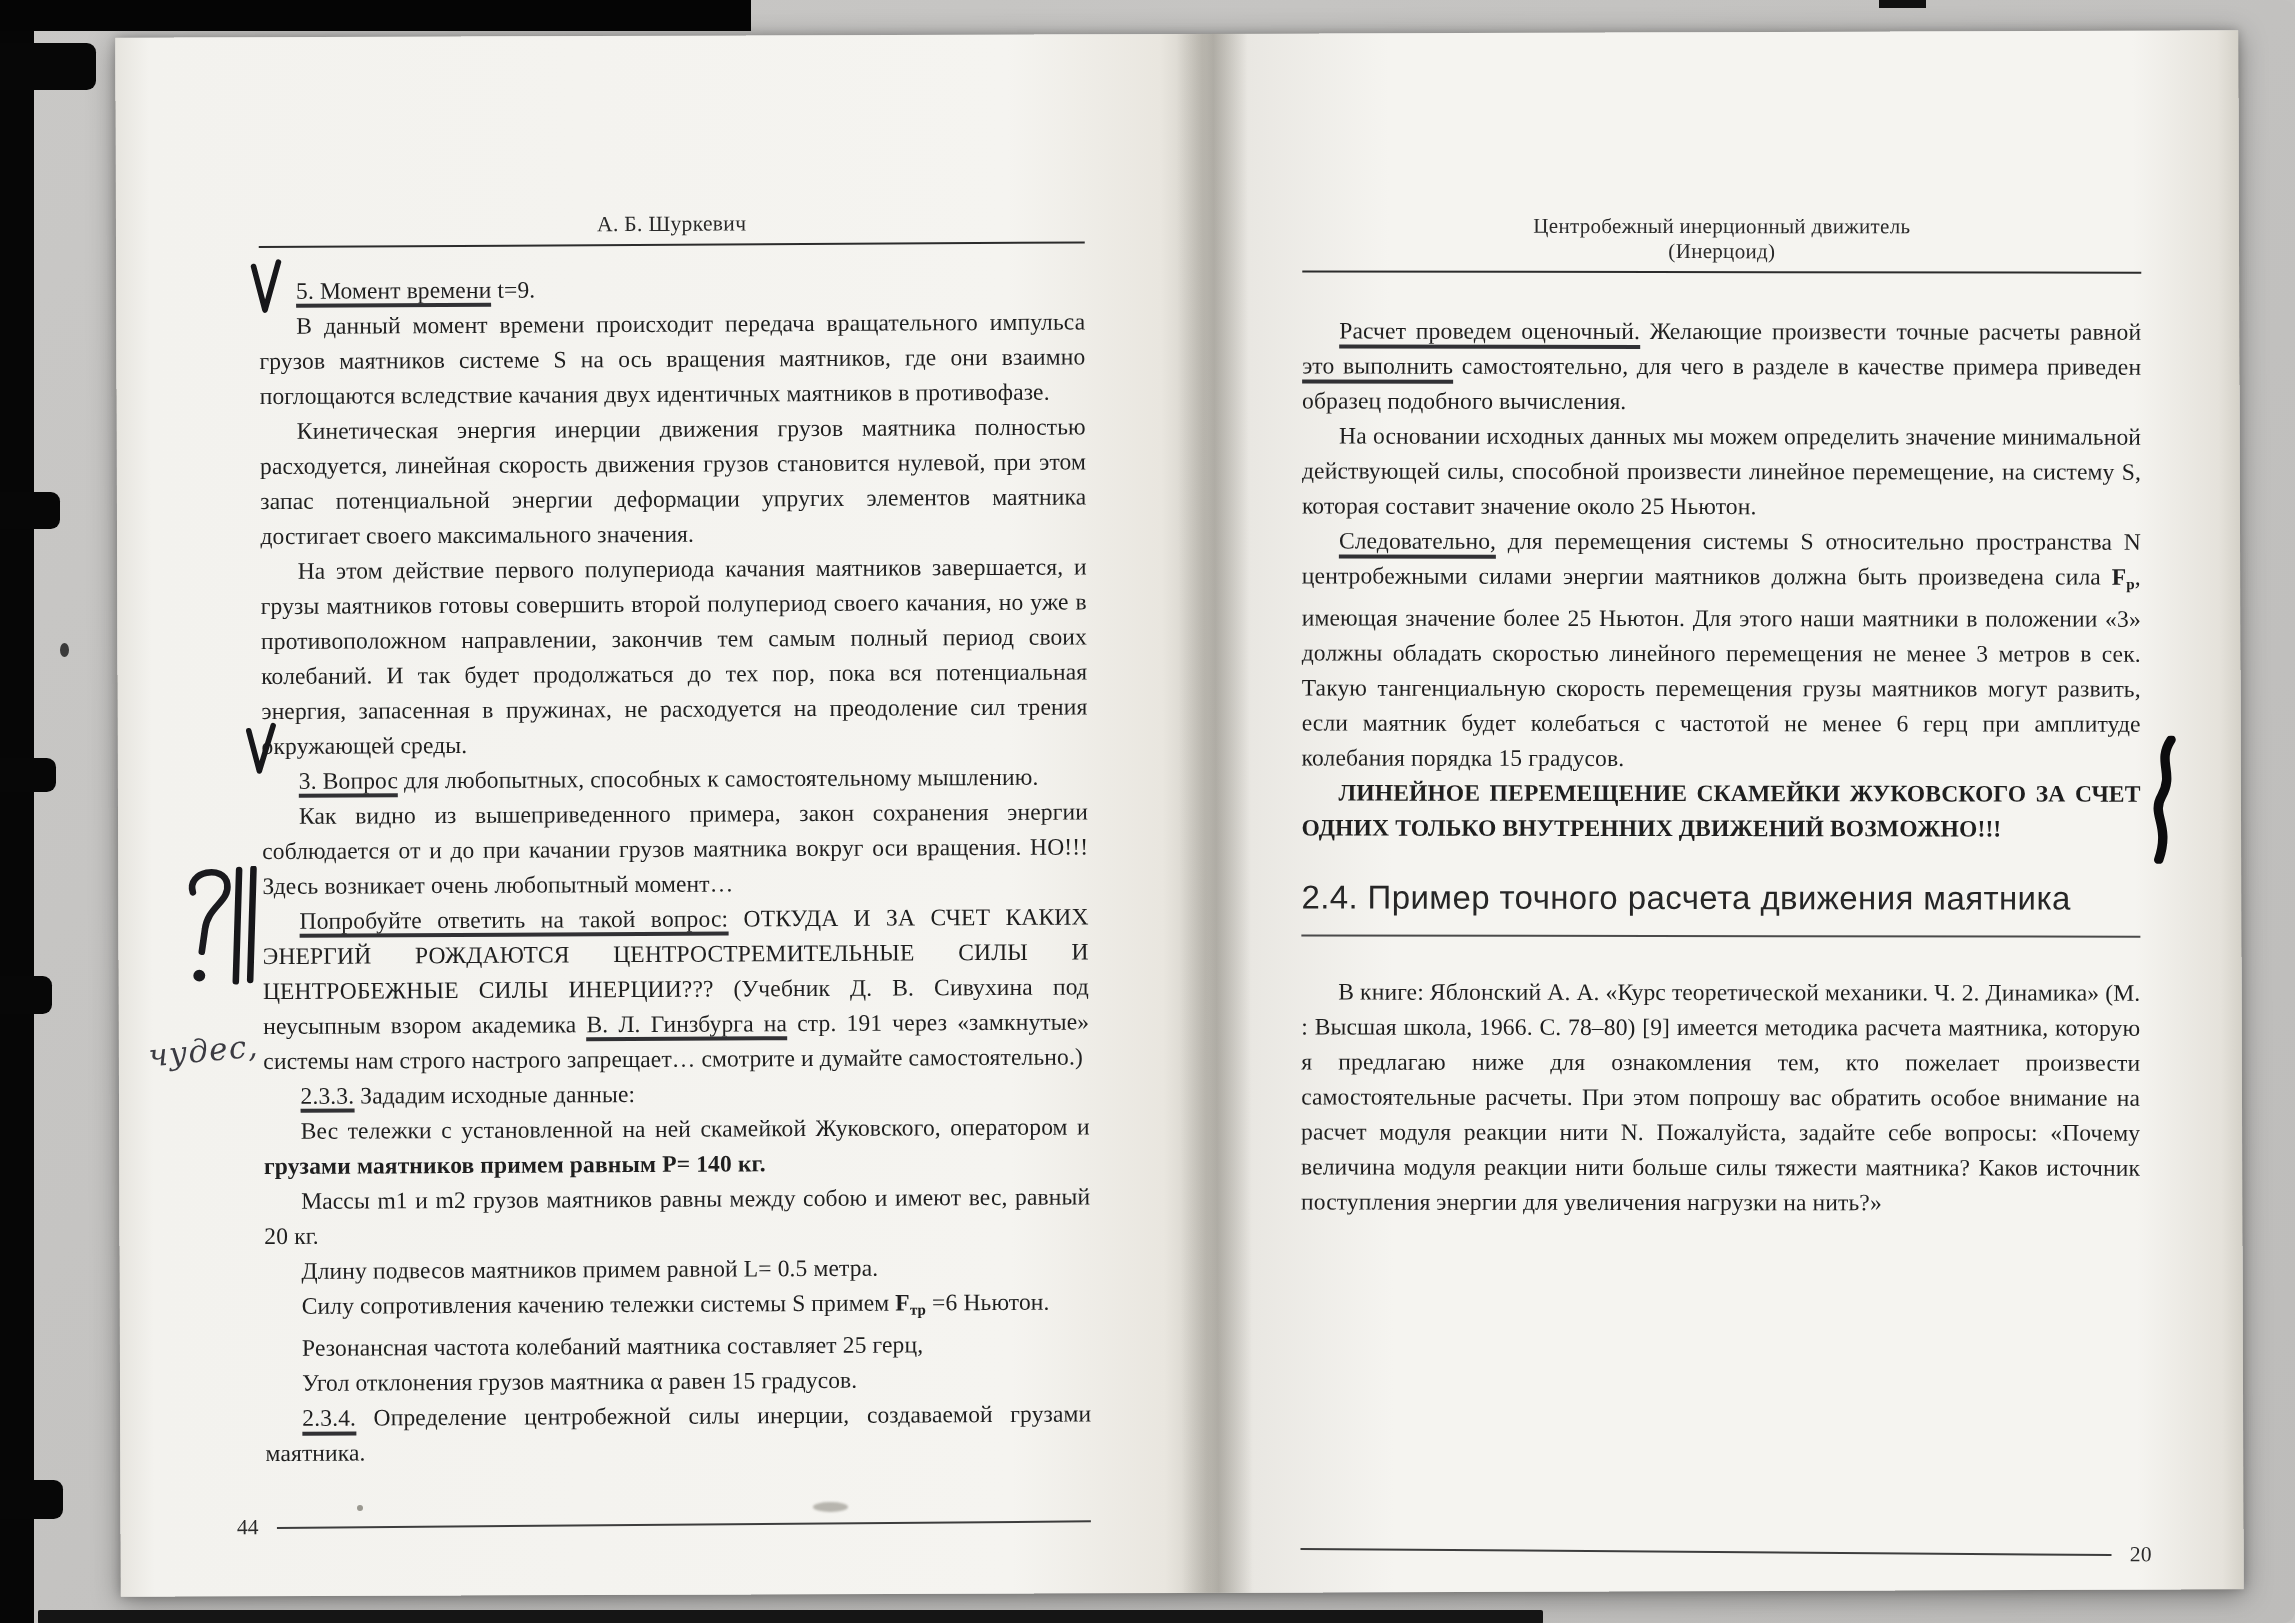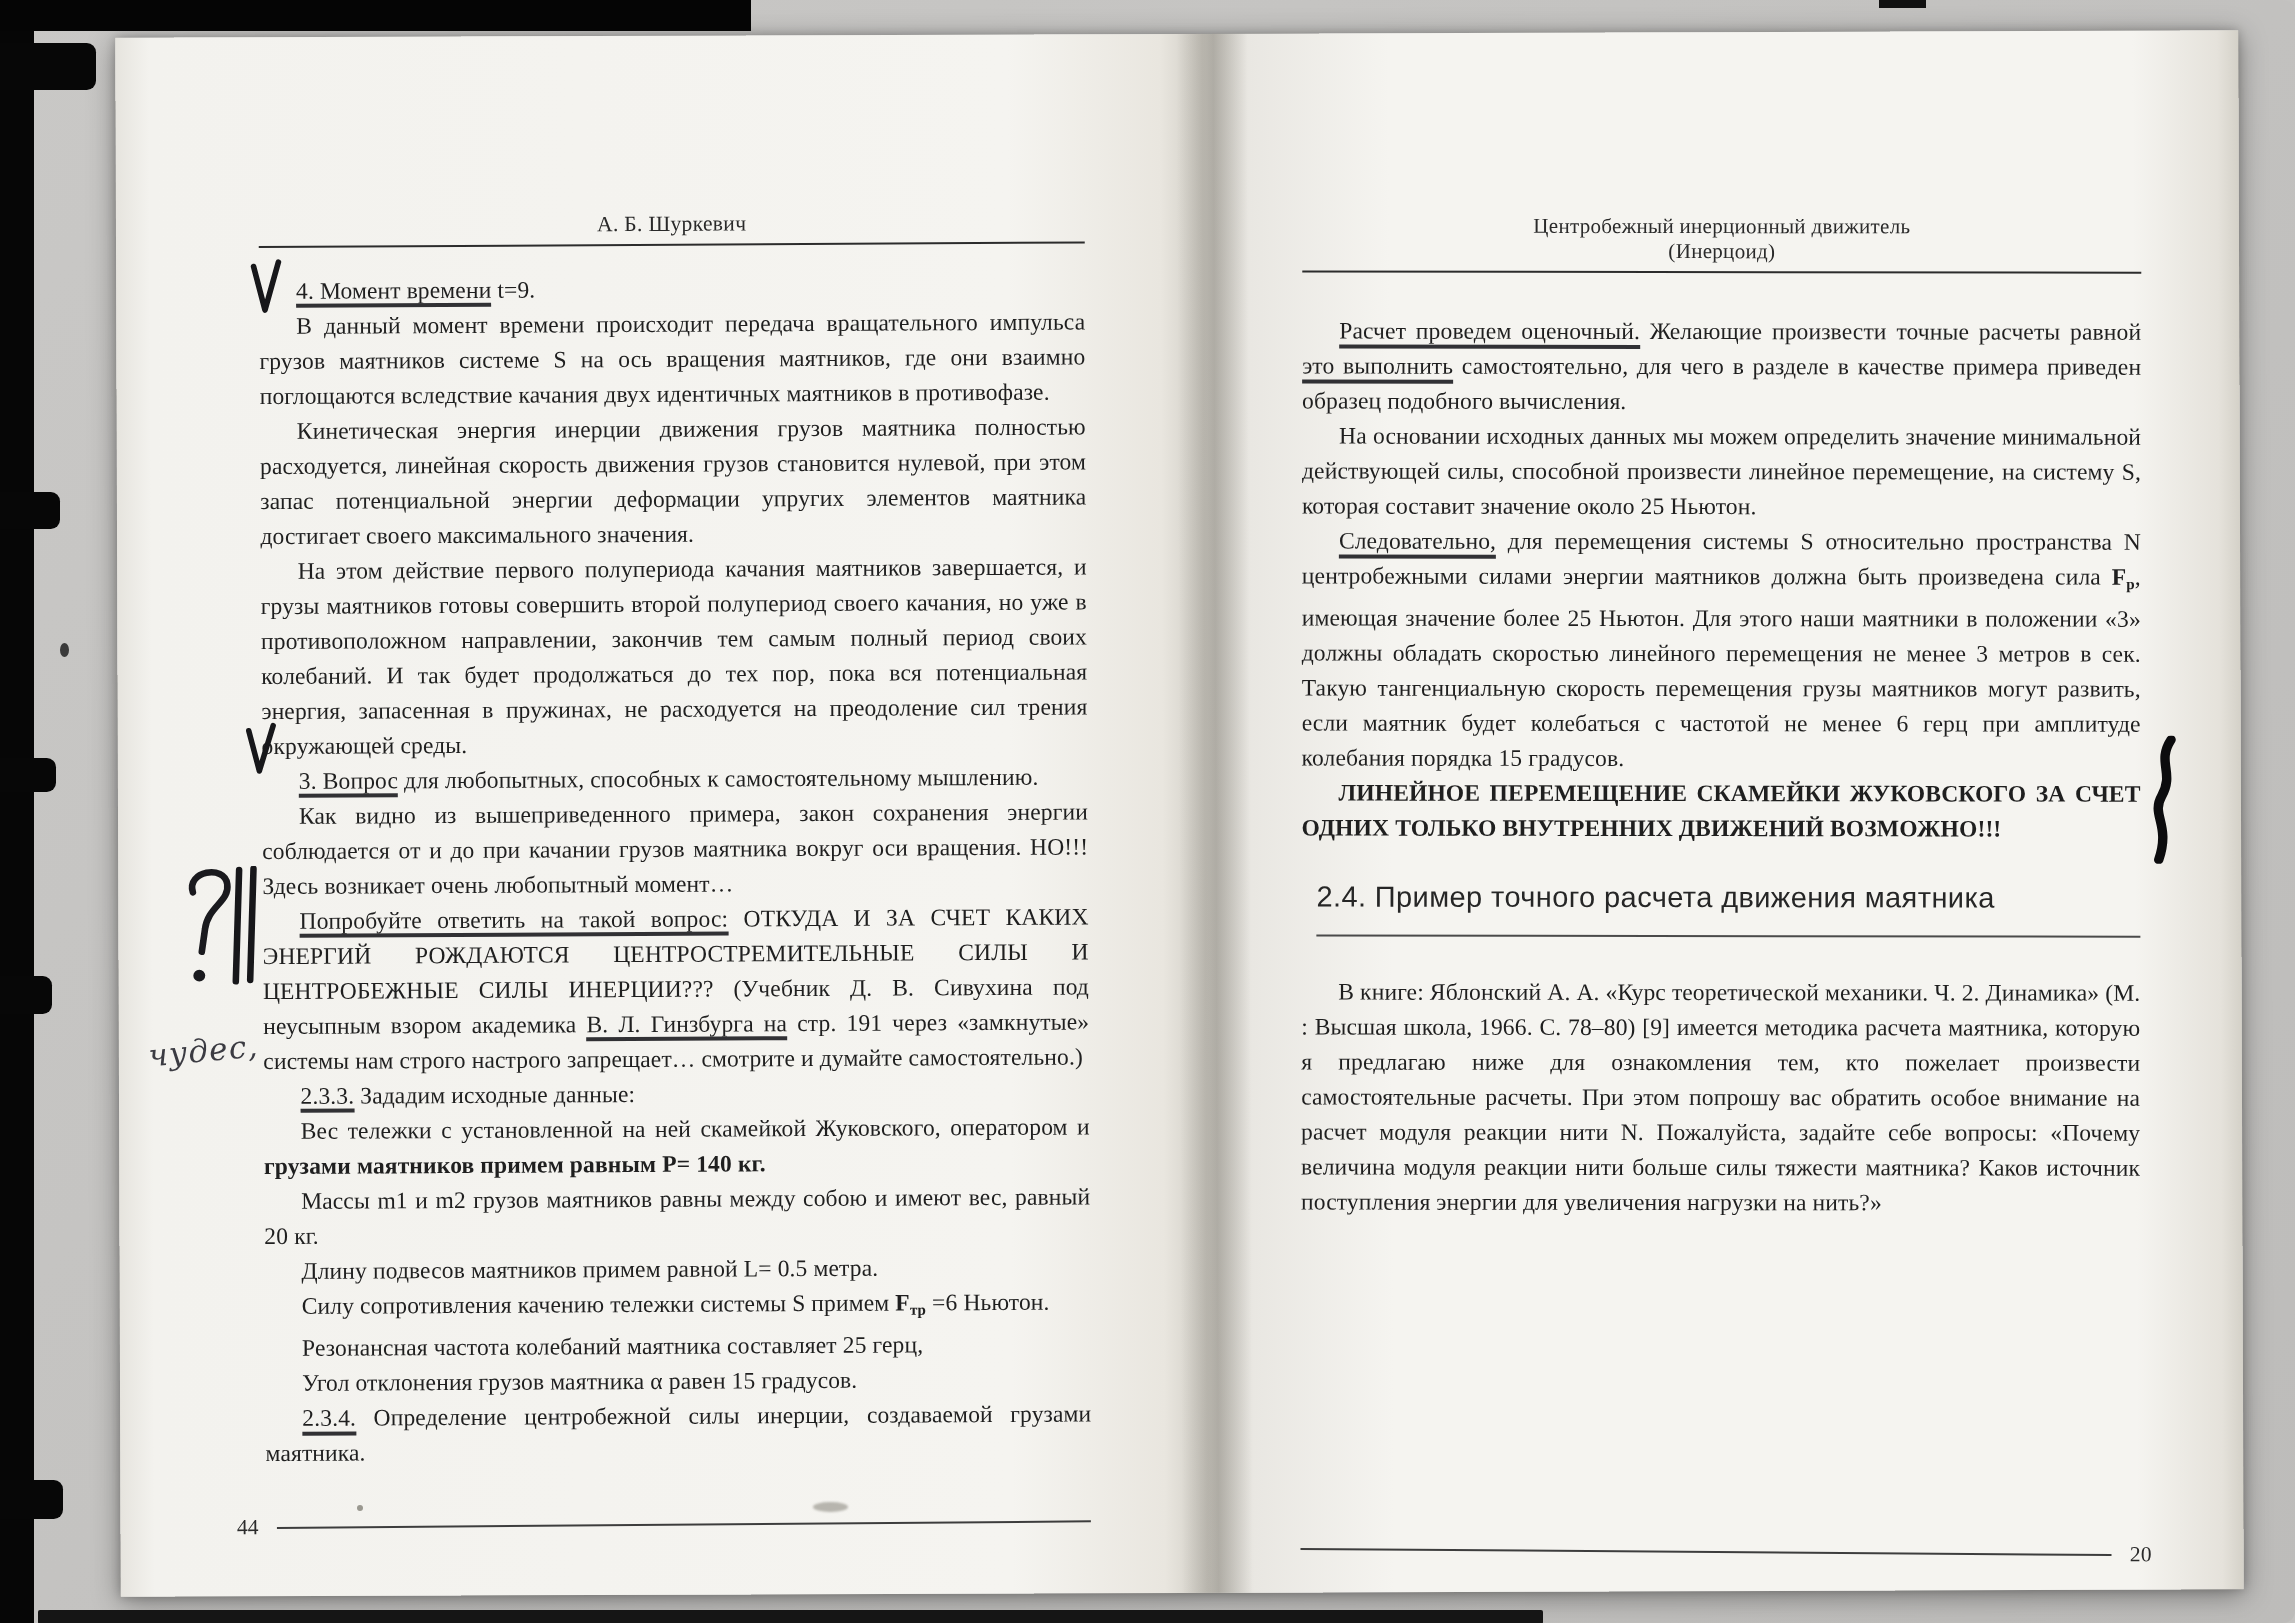--- a/index.html
+++ b/index.html
@@ -70,24 +70,24 @@
   .run.bold { font-weight:bold; }
   .run.sub  { font-size:0.64em; vertical-align:-0.28em; }
   .run.pen-underline {
     border-bottom:4.6px solid rgba(22,22,26,0.88);
     padding-bottom:0.7px;
   }
 
   .section-heading {
     font-family:"Liberation Sans", sans-serif;
     font-weight:400;
-    font-size:29px; line-height:35px;
+    font-size:33px; line-height:35px;
     letter-spacing:0.4px;
     color:#262626;
-    margin:34px 0 0 15px;
+    margin:34px 0 0 0;
     padding:0 0 19.6px 0;
     border-bottom:2px solid #4a4a4a;
   }
   .flow.bottom { margin-top:38px; }
 
   .page-footer {
     position:absolute;
     display:flex; align-items:center; gap:18.3px;
     font-size:21.6px; color:#2b2b2b;
   }
@@ -121,21 +121,21 @@
   <div class="book">
     <div class="spine-shadow"></div>
 
     <section class="page-col left">
       <header class="running-header">
         <div class="rh-text">А. Б. Шуркевич</div>
         <div class="rh-rule"></div>
       </header>
 
       <div class="flow">
-          <p class="para body"><span class="run pen-underline">4. Момент времени</span><span class="run"> t=9.</span></p>
+          <p class="para body"><span class="run pen-underline">5. Момент времени</span><span class="run"> t=9.</span></p>
           <p class="para body"><span class="run">В данный момент времени происходит передача вращательного импульса грузов маятников системе S на ось вращения маятников, где они взаимно поглощаются вследствие качания двух идентичных маятников в противофазе.</span></p>
           <p class="para body"><span class="run">Кинетическая энергия инерции движения грузов маятника полностью расходуется, линейная скорость движения грузов становится нулевой, при этом запас потенциальной энергии деформации упругих элементов маятника достигает своего максимального значения.</span></p>
           <p class="para body"><span class="run">На этом действие первого полупериода качания маятников завершается, и грузы маятников готовы совершить второй полупериод своего качания, но уже в противоположном направлении, закончив тем самым полный период своих колебаний. И так будет продолжаться до тех пор, пока вся потенциальная энергия, запасенная в пружинах, не расходуется на преодоление сил трения окружающей среды.</span></p>
           <p class="para body"><span class="run pen-underline">3. Вопрос</span><span class="run"> для любопытных, способных к самостоятельному мышлению.</span></p>
           <p class="para body"><span class="run">Как видно из вышеприведенного примера, закон сохранения энергии соблюдается от и до при качании грузов маятника вокруг оси вращения. НО!!! Здесь возникает очень любопытный момент…</span></p>
           <p class="para body"><span class="run pen-underline">Попробуйте ответить на такой вопрос:</span><span class="run"> ОТКУДА И ЗА СЧЕТ КАКИХ ЭНЕРГИЙ РОЖДАЮТСЯ ЦЕНТРОСТРЕМИТЕЛЬНЫЕ СИЛЫ И ЦЕНТРОБЕЖНЫЕ СИЛЫ ИНЕРЦИИ??? (Учебник Д. В. Сивухина под неусыпным взором академика </span><span class="run pen-underline">В. Л. Гинзбурга на</span><span class="run"> стр. 191 через «замкнутые» системы нам строго настрого запрещает… смотрите и думайте самостоятельно.)</span></p>
           <p class="para body"><span class="run pen-underline">2.3.3.</span><span class="run"> Зададим исходные данные:</span></p>
           <p class="para body"><span class="run">Вес тележки с установленной на ней скамейкой Жуковского, оператором и </span><span class="run bold">грузами маятников примем равным Р= 140 кг.</span></p>
           <p class="para body"><span class="run">Массы m1 и m2 грузов маятников равны между собою и имеют вес, равный 20 кг.</span></p>
           <p class="para body"><span class="run">Длину подвесов маятников примем равной L= 0.5 метра.</span></p>

